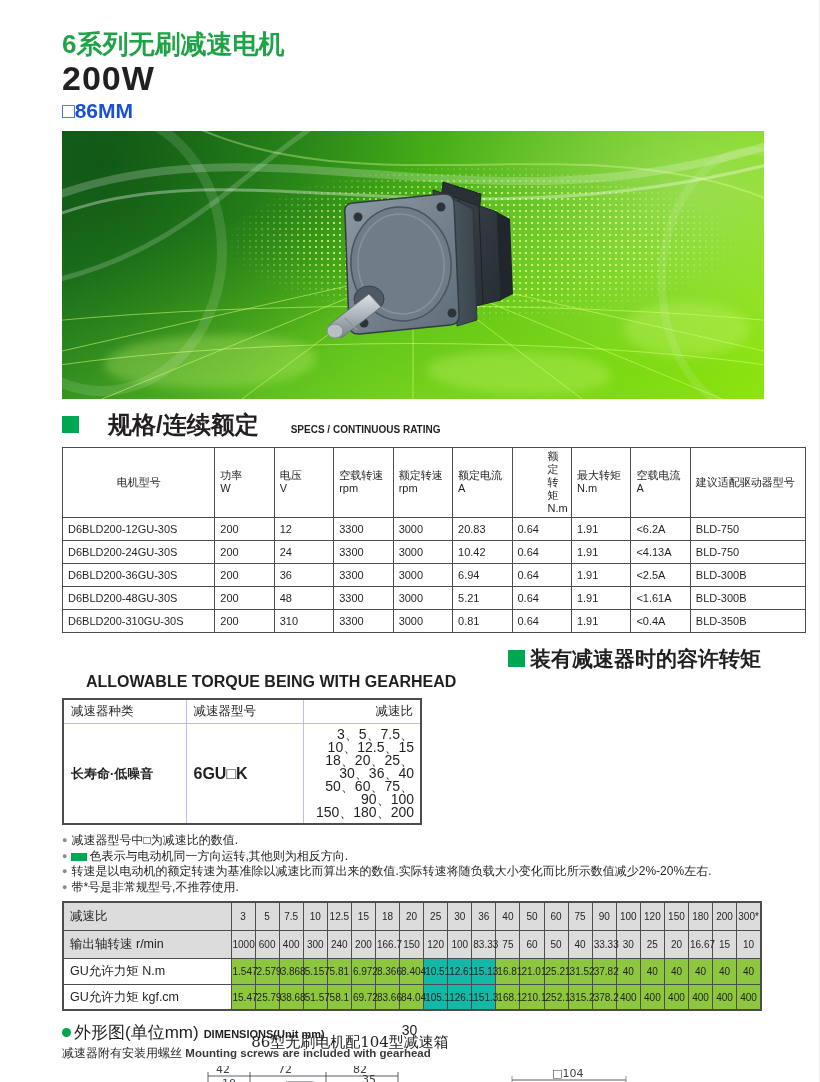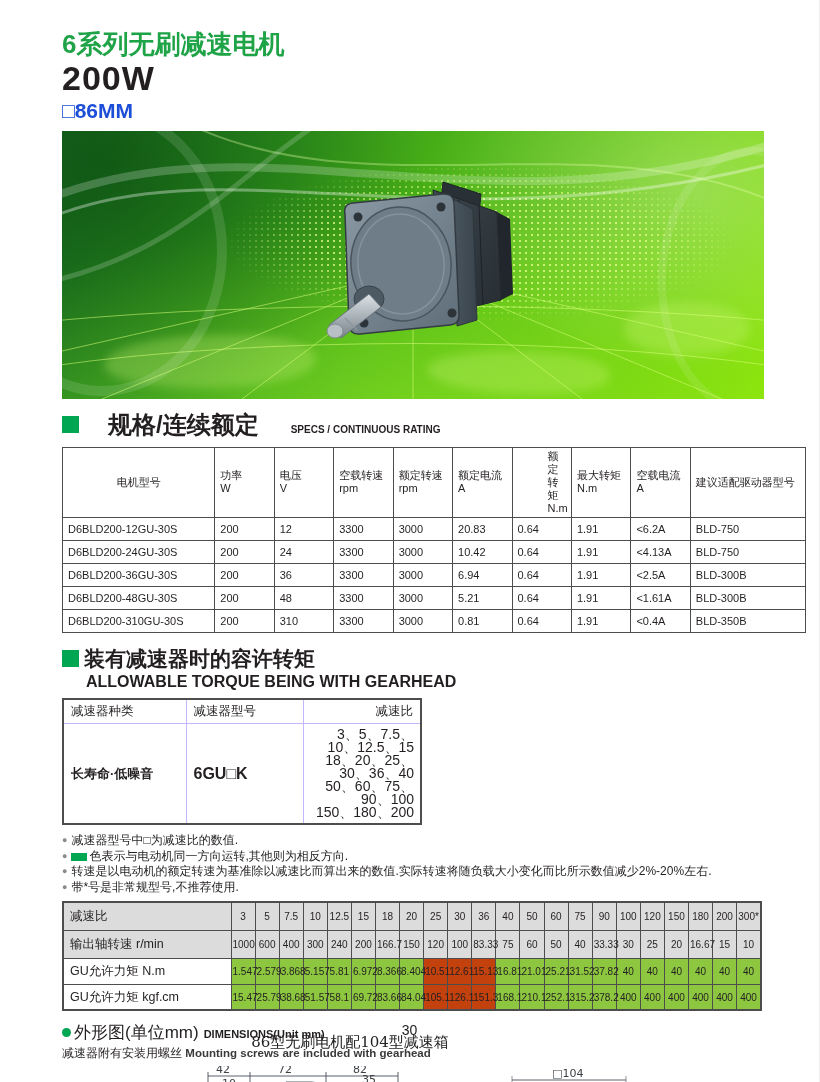--- a/index.html
+++ b/index.html
@@ -35,21 +35,21 @@
   .banner svg.fx { position:absolute; inset:0; }
   .motor-wrap { position:absolute; left:50%; top:52%; transform:translate(-52%,-50%); }
 
   
   .content { padding:0 58px 0 62px; }
   .sec1 { display:flex; align-items:baseline; margin-top:10px;gap:24px; }
   .green-sq { display:inline-block; width:17px; height:17px; background:#00a651; margin-right:5px; align-self:center; }
   .sec1 .cn { font-size:24px; font-weight:bold; }
   .sec1 .en { font-size:10px; font-weight:bold; margin-left:8px; }
   .sec2 { margin-top:12px; }
-  .sec2 .row1 { display:flex; align-items:center; }
+  .sec2 .row1 { display:flex; align-items:center;justify-content:flex-end; }
   .sec2 .cn { font-size:21px; font-weight:bold; }
   .sec2 .en { font-size:16px; font-weight:bold; margin-left:24px; line-height:1.1; }
 
   
   table { border-collapse:collapse; }
   .spec-table { width:744px; table-layout:fixed; margin-top:6px; font-size:11px; }
   .spec-table th, .spec-table td { border:1px solid #4d4d4d; padding:2px 5px; text-align:left; font-weight:normal; vertical-align:middle; }
   .spec-table { border:1.5px solid #4d4d4d; }
   .spec-table th { height:34px; }
   .spec-table td { height:23px; }
@@ -73,21 +73,21 @@
   .note .swatch { display:inline-block; width:16px; height:8px; background:#00a651; margin-right:2px; }
 
   
   .ratio-table { width:700px; table-layout:fixed; margin-top:6px; border:2px solid #4d4d4d; font-size:10px; }
   .ratio-table td { border:1px solid #4d4d4d; text-align:center; padding:0 1px; }
   .ratio-table td.label { width:168px; text-align:left; padding-left:6px; font-size:12.5px; background:#fff; }
   .ratio-table tr:nth-child(1) td, .ratio-table tr:nth-child(2) td { height:28px; }
   .ratio-table tr:nth-child(3) td, .ratio-table tr:nth-child(4) td { height:26px; }
   .ratio-table td.gray { background:#dcdcdc; }
   .ratio-table td.green { background:#8dc63f; }
-  .ratio-table td.white { background:#c2410c; }
+  .ratio-table td.white { background:#14b8a6; }
 
   
   .dim-title { margin-top:10px; display:flex; align-items:baseline; }
   .green-dot { display:inline-block; width:9px; height:9px; border-radius:50%; background:#00a651; margin-right:3px; align-self:center; }
   .dim-title .cn { font-size:17px; font-weight:normal; }
   .dim-title .en { font-size:11px; font-weight:bold; margin-left:5px; }
   .dim-sub { font-size:12px; margin-top:1px; }
   .dim-sub .en { font-size:11.5px; font-weight:bold; color:#3a3a3a; }
   .drawings { display:flex; align-items:flex-start; padding-left:88px; margin-top:4px; }
   .drawings svg { display:block; }

